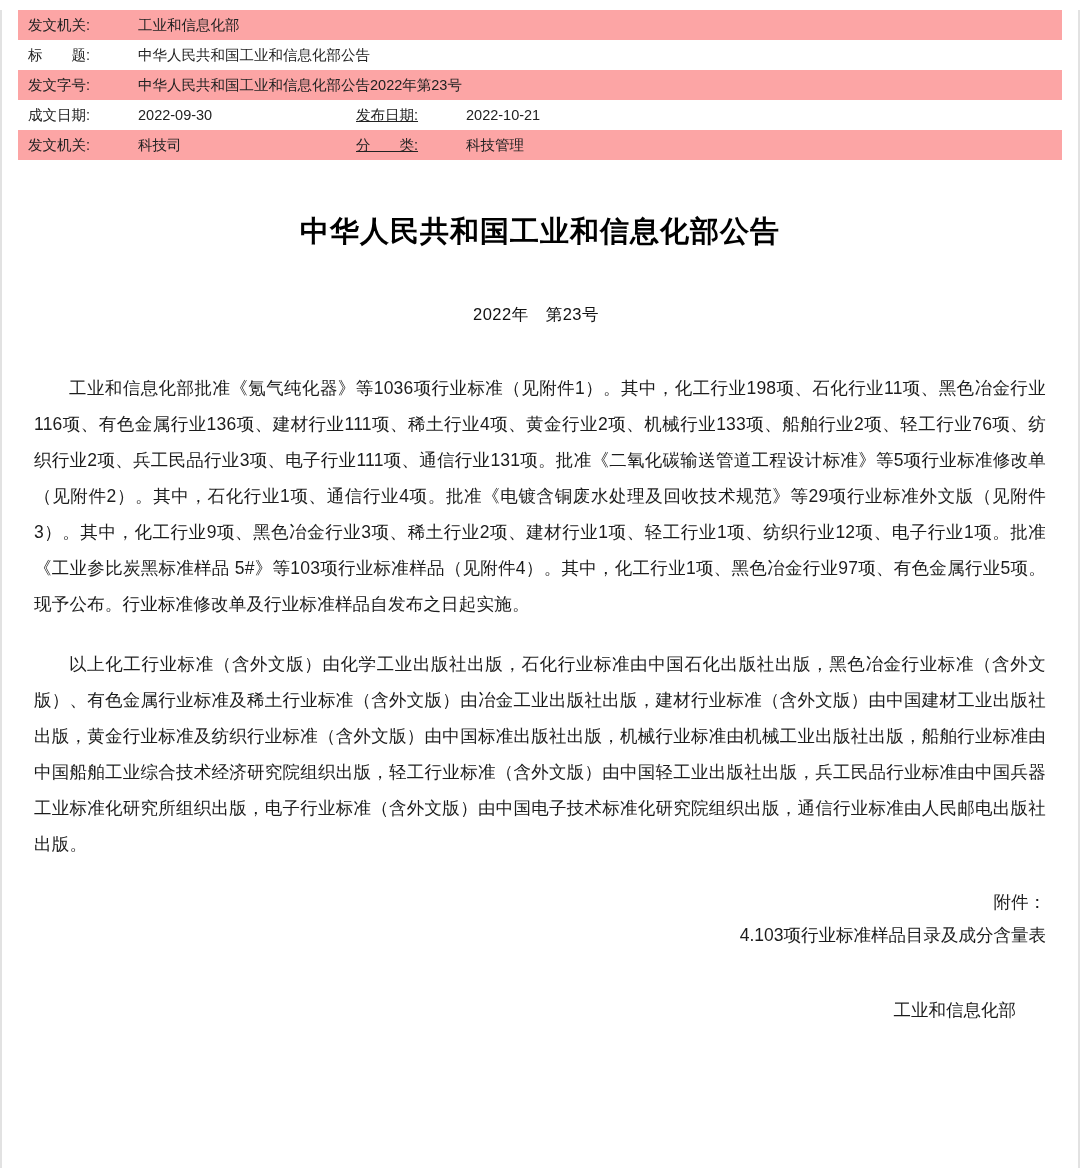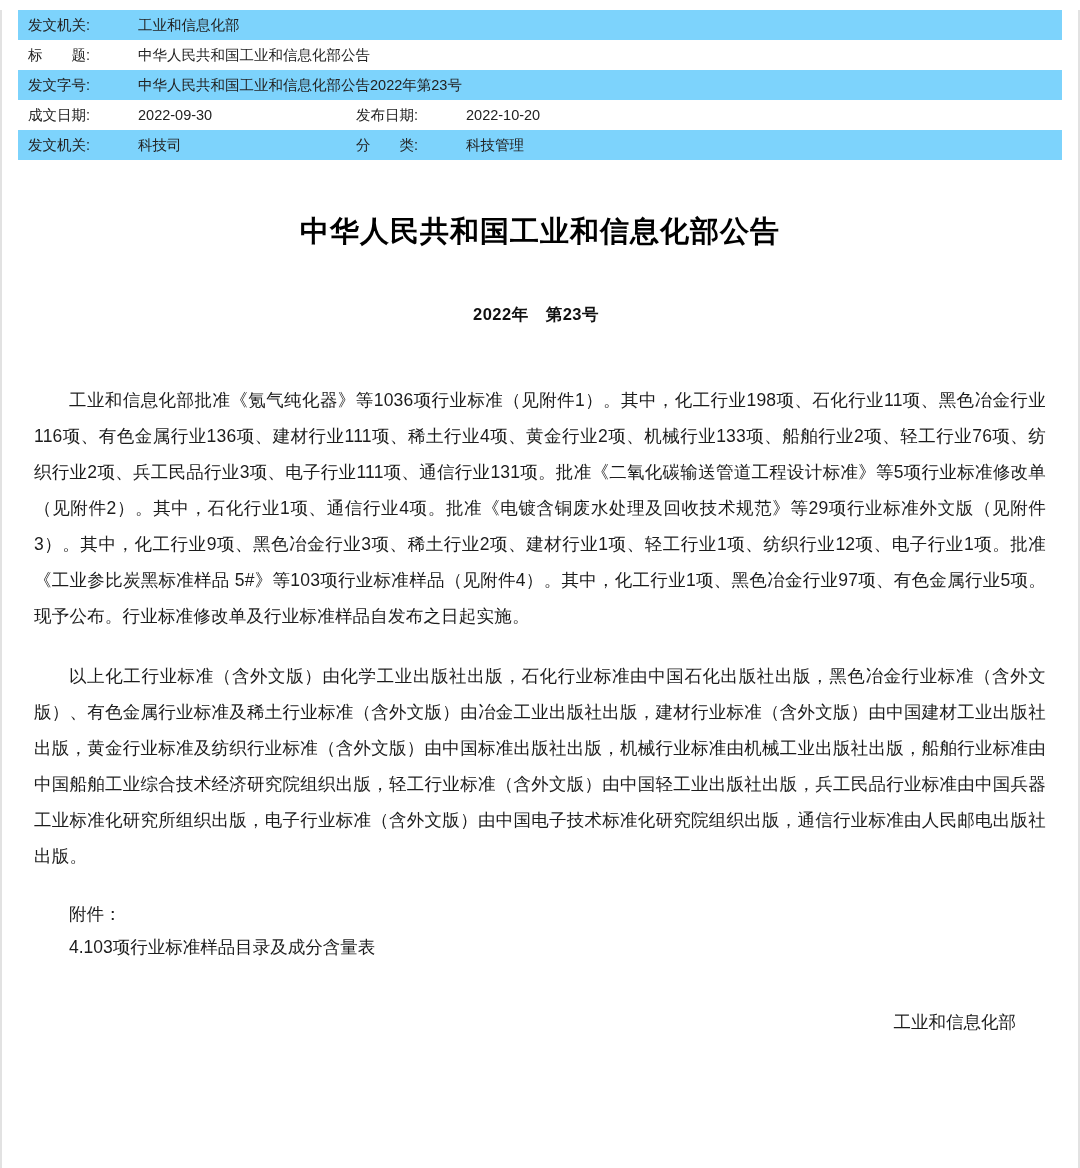--- a/index.html
+++ b/index.html
@@ -26,67 +26,67 @@
   }
   
   .meta {
     width: 1044px;
     margin: 10px auto 0 auto;
     border-collapse: collapse;
     font-size: 14.5px;
     color: #222;
   }
   .meta tr { height: 30px; }
-  .meta tr.shaded td { background: #7dd3fc; }
+  .meta tr.shaded td { background: #fca5a5; }
   .meta td {
     padding: 5px 8px 5px 10px;
     vertical-align: middle;
     line-height: 1.3;
     border: none;
     white-space: nowrap;
   }
   .meta td.lbl { width: 92px; color: #222; }
   .meta td.val { color: #222; }
-  .meta td.lbl2 { width: 92px; padding-left: 0; }
+  .meta td.lbl2 { width: 92px; padding-left: 0; text-decoration: underline; }
   
   .doc-title {
     text-align: center;
     font-size: 29px;
     font-weight: bold;
     letter-spacing: 1px;
     margin: 52px 0 0 0;
     color: #000;
     font-family: "DejaVu Sans", "Liberation Sans", sans-serif;
   }
   .doc-number {
     text-align: center;
     font-size: 16.5px;
     margin: 52px 8px 0 0;
     color: #111;
     letter-spacing: 0.5px;
-    font-weight: bold;
   }
   
   .content {
     width: 1012px;
     margin: 0 auto;
     padding-top: 44px;
   }
   .content p {
     font-size: 17.5px;
     line-height: 36px;
-    margin: 12px 0 24px 0;
+    margin: 0 0 24px 0;
     text-align: justify;
     text-justify: inter-ideograph;
     text-indent: 2em;
     color: #1c1c1c;
     letter-spacing: 0.2px;
   }
   .attach-block {
     margin-top: 14px;
+    text-align: right;
   }
   .attach-block div {
     font-size: 17.5px;
     line-height: 33px;
     text-indent: 2em;
     color: #1c1c1c;
   }
   .sign {
     margin-top: 42px;
     text-align: right;
@@ -114,21 +114,21 @@
         <td class="val" colspan="3">中华人民共和国工业和信息化部公告</td>
       </tr>
       <tr class="shaded">
         <td class="lbl">发文字号:</td>
         <td class="val" colspan="3">中华人民共和国工业和信息化部公告2022年第23号</td>
       </tr>
       <tr>
         <td class="lbl">成文日期:</td>
         <td class="val" style="width:210px">2022-09-30</td>
         <td class="lbl2">发布日期:</td>
-        <td class="val">2022-10-20</td>
+        <td class="val">2022-10-21</td>
       </tr>
       <tr class="shaded">
         <td class="lbl">发文机关:</td>
         <td class="val" style="width:210px">科技司</td>
         <td class="lbl2">分　　类:</td>
         <td class="val">科技管理</td>
       </tr>
     </tbody>
   </table>
 

